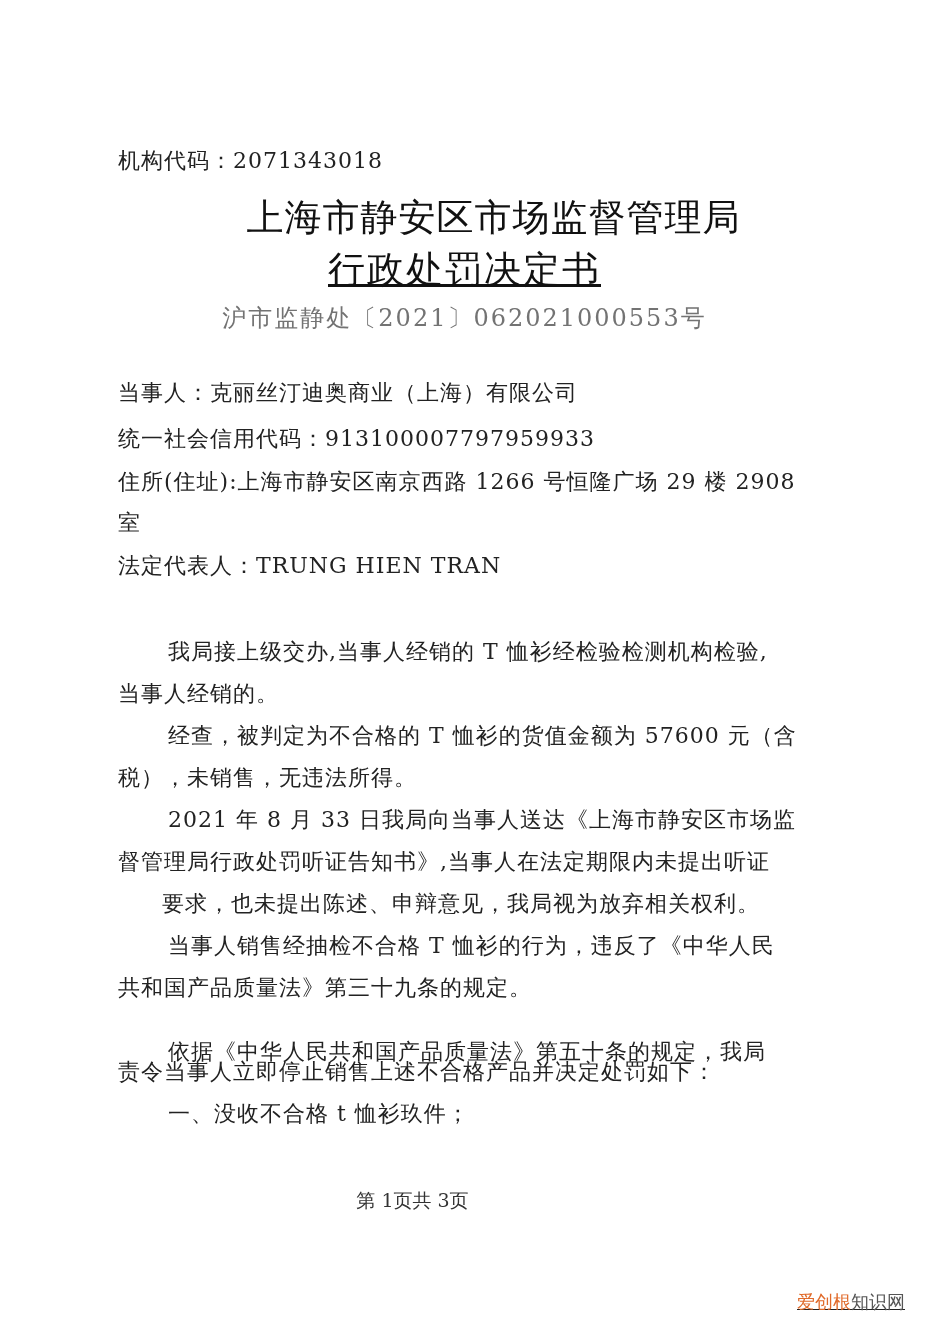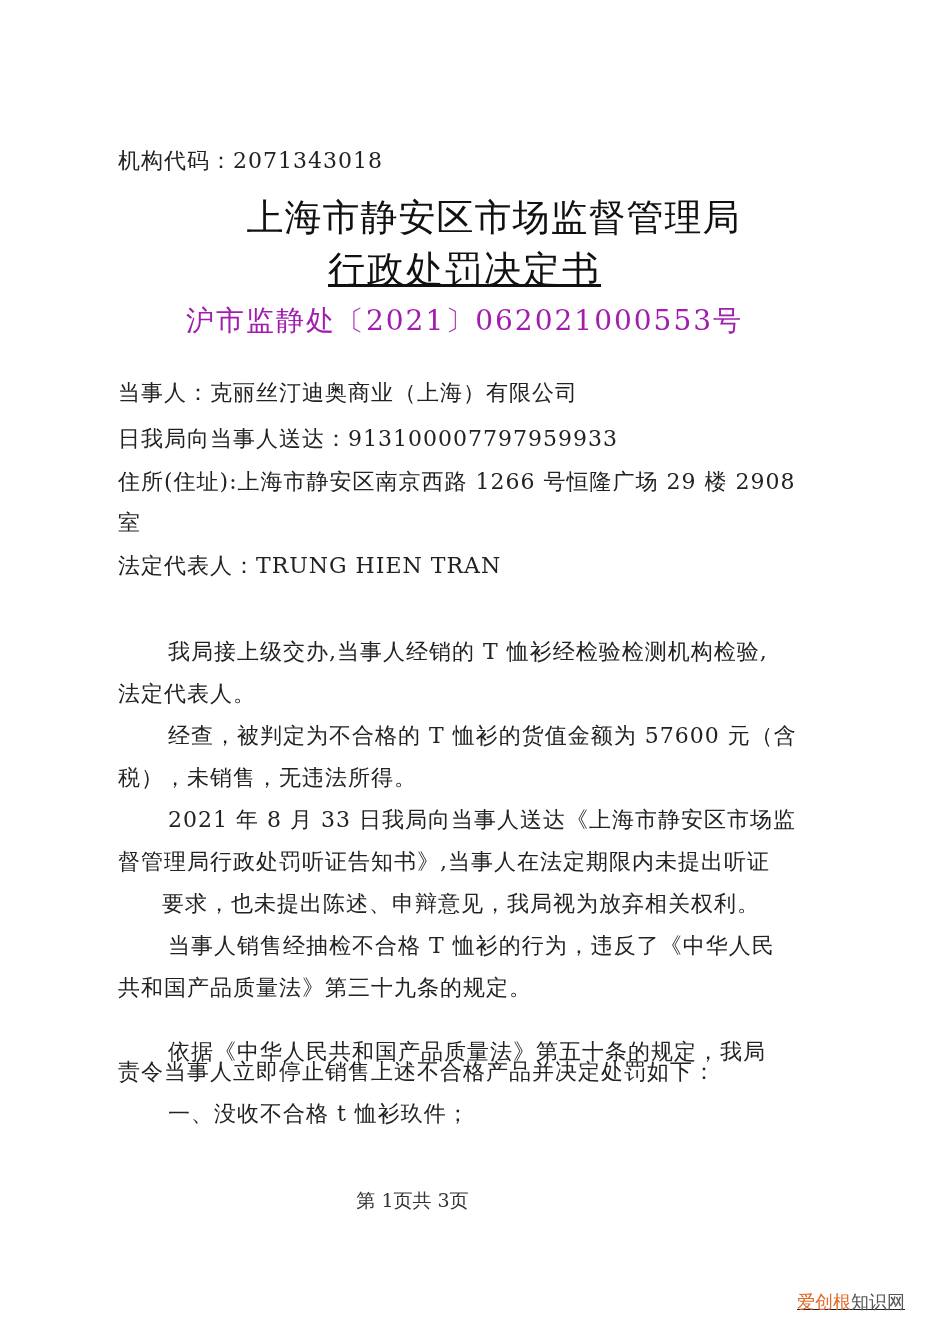--- a/index.html
+++ b/index.html
@@ -4,43 +4,43 @@
 <style>
   html, body { margin: 0; padding: 0; }
   body {
     width: 929px; height: 1323px; background: #ffffff; position: relative; overflow: hidden;
     font-family: "DejaVu Serif", "Liberation Serif", serif; color: #222;
   }
   .line { position: absolute; white-space: nowrap; font-size: 22px; letter-spacing: 1px; }
   .title { position: absolute; left: 0; width: 929px; text-align: center; font-family: "DejaVu Sans", "Liberation Sans", sans-serif; color: #111; }
   .t1 { top: 193px; font-size: 37px; letter-spacing: 1px; margin-left: 29px; }
   .t2 { top: 245px; font-size: 37px; letter-spacing: 2px; text-decoration: underline; }
-  .docno { top: 302px; font-size: 28px; letter-spacing: 2px; font-family: "DejaVu Serif", "Liberation Serif", serif; color: #a21caf; }
+  .docno { top: 302px; font-size: 24px; letter-spacing: 2px; font-family: "DejaVu Serif", "Liberation Serif", serif; color: #737373; }
   .footer { position: absolute; top: 1188px; left: 0; width: 825px; text-align: center; font-size: 19px; color: #333; }
   .watermark { position: absolute; left: 797px; top: 1290px; font-family: "DejaVu Sans", "Liberation Sans", sans-serif; font-size: 18px; text-decoration: underline; }
   .wm-a { color: #e06a2a; }
   .wm-b { color: #555; }
 </style>
 </head>
 <body>
 
 <div class="line" style="left:118px; top:146px;">机构代码：2071343018</div>
 
 <div class="title t1">上海市静安区市场监督管理局</div>
 <div class="title t2">行政处罚决定书</div>
 <div class="title docno">沪市监静处〔2021〕062021000553号</div>
 
 <div class="line" style="left:118px; top:378px;">当事人：克丽丝汀迪奥商业（上海）有限公司</div>
-<div class="line" style="left:118px; top:424px;">日我局向当事人送达：913100007797959933</div>
+<div class="line" style="left:118px; top:424px;">统一社会信用代码：913100007797959933</div>
 <div class="line" style="left:118px; top:467px;">住所(住址):上海市静安区南京西路 1266 号恒隆广场 29 楼 2908</div>
 <div class="line" style="left:118px; top:508px;">室</div>
 <div class="line" style="left:118px; top:551px;">法定代表人：TRUNG HIEN TRAN</div>
 
 <div class="line" style="left:168px; top:637px;">我局接上级交办,当事人经销的 T 恤衫经检验检测机构检验,</div>
-<div class="line" style="left:118px; top:679px;">法定代表人。</div>
+<div class="line" style="left:118px; top:679px;">当事人经销的。</div>
 <div class="line" style="left:168px; top:721px;">经查，被判定为不合格的 T 恤衫的货值金额为 57600 元（含</div>
 <div class="line" style="left:118px; top:763px;">税），未销售，无违法所得。</div>
 <div class="line" style="left:168px; top:805px;">2021 年 8 月 33 日我局向当事人送达《上海市静安区市场监</div>
 <div class="line" style="left:118px; top:847px;">督管理局行政处罚听证告知书》,当事人在法定期限内未提出听证</div>
 <div class="line" style="left:118px; top:889px;margin-left:44px;">要求，也未提出陈述、申辩意见，我局视为放弃相关权利。</div>
 <div class="line" style="left:168px; top:931px;">当事人销售经抽检不合格 T 恤衫的行为，违反了《中华人民</div>
 <div class="line" style="left:118px; top:973px;">共和国产品质量法》第三十九条的规定。</div>
 <div class="line" style="left:168px; top:1015px;margin-top:22px;">依据《中华人民共和国产品质量法》第五十条的规定，我局</div>
 <div class="line" style="left:118px; top:1057px;">责令当事人立即停止销售上述不合格产品并决定处罚如下：</div>
 <div class="line" style="left:168px; top:1099px;">一、没收不合格 t 恤衫玖件；</div>

